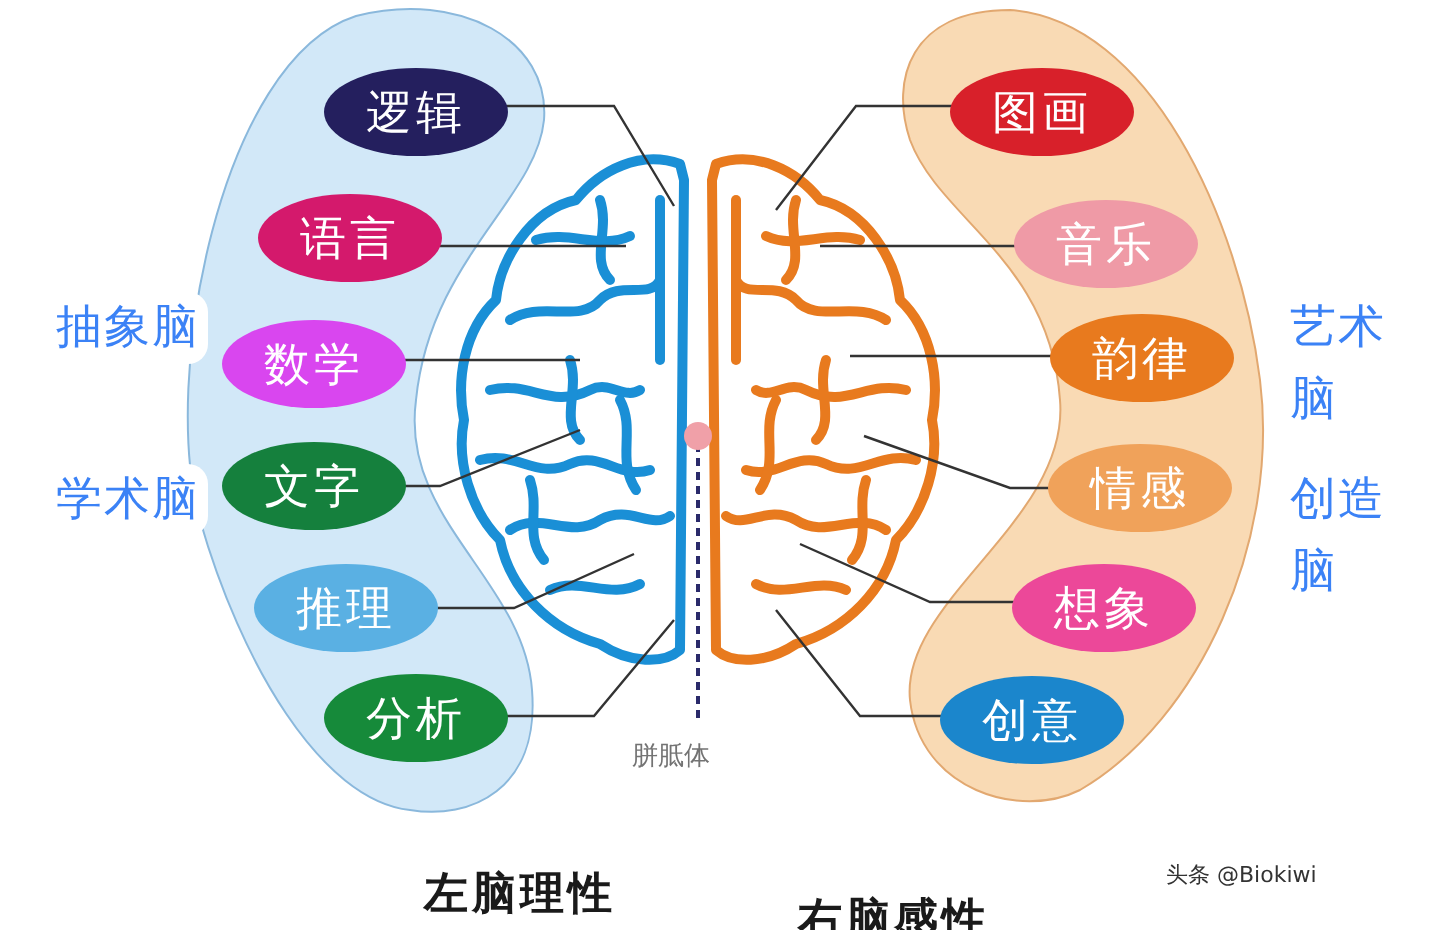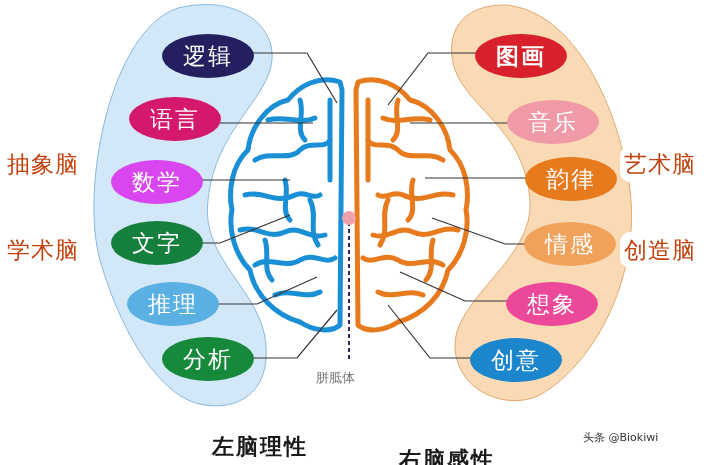--- a/index.html
+++ b/index.html
@@ -2,22 +2,22 @@
 <html><head>
 <meta charset="utf-8">
 <style>
   html, body { margin:0; padding:0; background:#ffffff; }
   body { width:720px; height:465px; position:relative; overflow:hidden;
          font-family:"DejaVu Sans", sans-serif; }
   svg.bg { position:absolute; left:0; top:0; }
   .pill { position:absolute; display:flex; align-items:center; justify-content:center;
           color:#ffffff; font-size:23px; border-radius:50%; letter-spacing:2px; }
   .side-label { position:absolute; background:#ffffff; border-radius:10px;
-                font-size:23px; color:#c2410c; padding:0 4px; height:36px; line-height:36px;
-                letter-spacing:1px; }
+                font-size:23px; color:#3b82f6; padding:0 4px; height:36px; line-height:36px;
+                letter-spacing:1px;margin-left:21px; }
   .caption { position:absolute; font-size:22px; color:#1a1a1a; font-weight:bold; letter-spacing:2px; }
   .cc { position:absolute; font-size:13px; color:#737373; }
   .wm { position:absolute; font-size:11px; color:#333333; }
 </style>
 </head>
 <body>
 
 <svg class="bg" width="720" height="465" viewBox="0 0 720 465">
 
   <path d="M178,8 C230,-5 275,20 272,60 C268,100 215,130 208,200 C200,260 262,290 266,345 C270,395 235,410 205,405 C160,400 120,330 100,260 C80,190 110,30 178,8 Z" fill="#d2e8f8" stroke="#8ab8dc" stroke-width="1"></path>
@@ -76,21 +76,21 @@
   </g>
 </svg>
 
 <div class="pill" style="left:162px;top:34px;width:92px;height:44px;background:#241f5e;">逻辑</div>
 <div class="pill" style="left:129px;top:97px;width:92px;height:44px;background:#d4196c;">语言</div>
 <div class="pill" style="left:111px;top:160px;width:92px;height:44px;background:#d946ef;font-family:Liberation Serif, serif;">数学</div>
 <div class="pill" style="left:111px;top:221px;width:92px;height:44px;background:#15803d;">文字</div>
 <div class="pill" style="left:127px;top:282px;width:92px;height:44px;background:#5ab0e3;">推理</div>
 <div class="pill" style="left:162px;top:337px;width:92px;height:44px;background:#168a3a;">分析</div>
 
-<div class="pill" style="left:475px;top:34px;width:92px;height:44px;background:#d8202a;font-weight:bold;">图画</div>
+<div class="pill" style="left:475px;top:34px;width:92px;height:44px;background:#d8202a;">图画</div>
 <div class="pill" style="left:507px;top:100px;width:92px;height:44px;background:#ef9aa6;">音乐</div>
 <div class="pill" style="left:525px;top:157px;width:92px;height:44px;background:#e87a1e;">韵律</div>
 <div class="pill" style="left:524px;top:222px;width:92px;height:44px;background:#f0a25a;">情感</div>
 <div class="pill" style="left:506px;top:282px;width:92px;height:44px;background:#ec4899;">想象</div>
 <div class="pill" style="left:470px;top:338px;width:92px;height:44px;background:#1b86cc;">创意</div>
 
 <div class="side-label" style="left:3px;top:146px;">抽象脑</div>
 <div class="side-label" style="left:3px;top:232px;text-align:right;">学术脑</div>
 <div class="side-label" style="left:620px;top:146px;">艺术脑</div>
 <div class="side-label" style="left:620px;top:232px;">创造脑</div>

